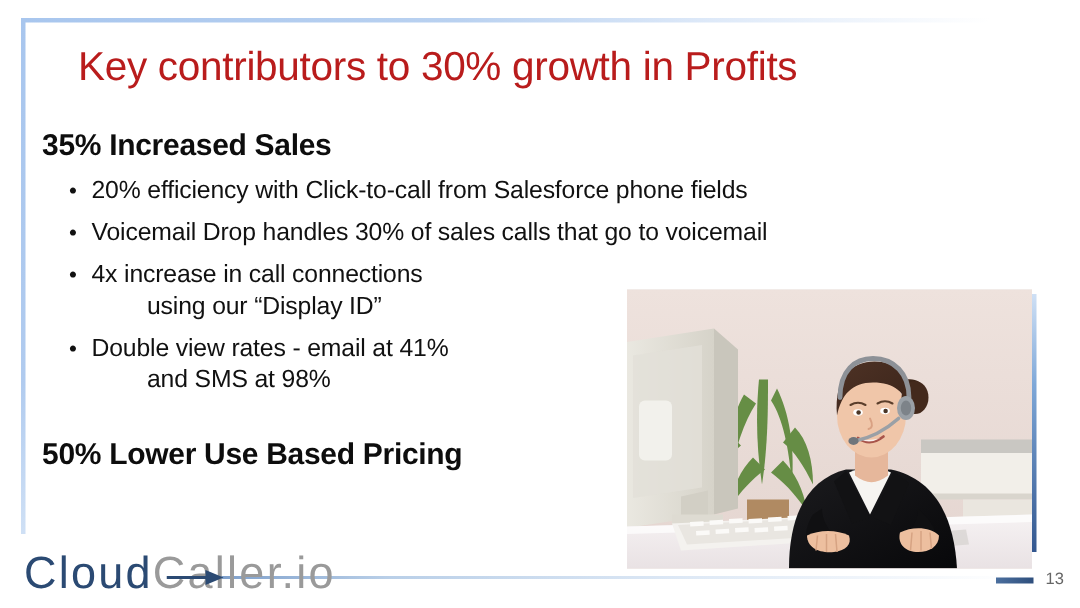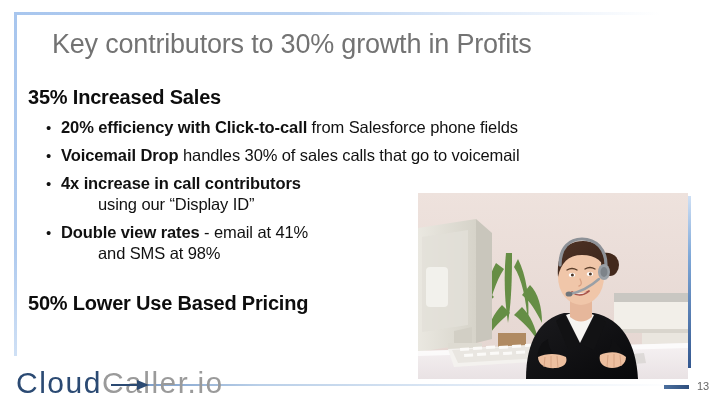--- a/index.html
+++ b/index.html
@@ -59,21 +59,21 @@
 
   
   .title {
     position: absolute;
     left: 52px;
     top: 27px;
     width: 620px;
     font-size: 27px;
     line-height: 34px;
     font-weight: 400;
-    color: #737373;
+    color: #b91c1c;
     letter-spacing: -0.2px;
     white-space: nowrap;
   }
 
   
   .heading {
     position: absolute;
     left: 28px;
     font-size: 20px;
     line-height: 26px;
@@ -105,21 +105,21 @@
   }
   .bullet::before {
     content: "\2022";
     position: absolute;
     left: 0;
     top: 0;
     font-size: 15px;
     color: #111111;
   }
   .bullet b {
-    font-weight: 700;
+    font-weight: 400;
   }
   .bullet .cont {
     display: block;
     font-weight: 400;
     margin-left: 37px;
   }
 
   .link {
     position: absolute;
     left: 29px;
@@ -209,21 +209,21 @@
   <div class="heading" id="heading-sales">35% Increased Sales</div>
 
   <ul class="bullets">
     <li class="bullet">
       <b>20% efficiency with Click-to-call</b><span> from Salesforce phone fields</span>
     </li>
     <li class="bullet">
       <b>Voicemail Drop</b><span> handles 30% of sales calls that go to voicemail</span>
     </li>
     <li class="bullet">
-      <b>4x increase in call contributors</b><span></span>
+      <b>4x increase in call connections</b><span></span>
       <span class="cont">using our “Display ID”</span>
     </li>
     <li class="bullet">
       <b>Double view rates</b><span> - email at 41%</span>
       <span class="cont">and SMS at 98%</span>
     </li>
   </ul>
 
   <div class="heading" id="heading-pricing">50% Lower Use Based Pricing</div>
 

